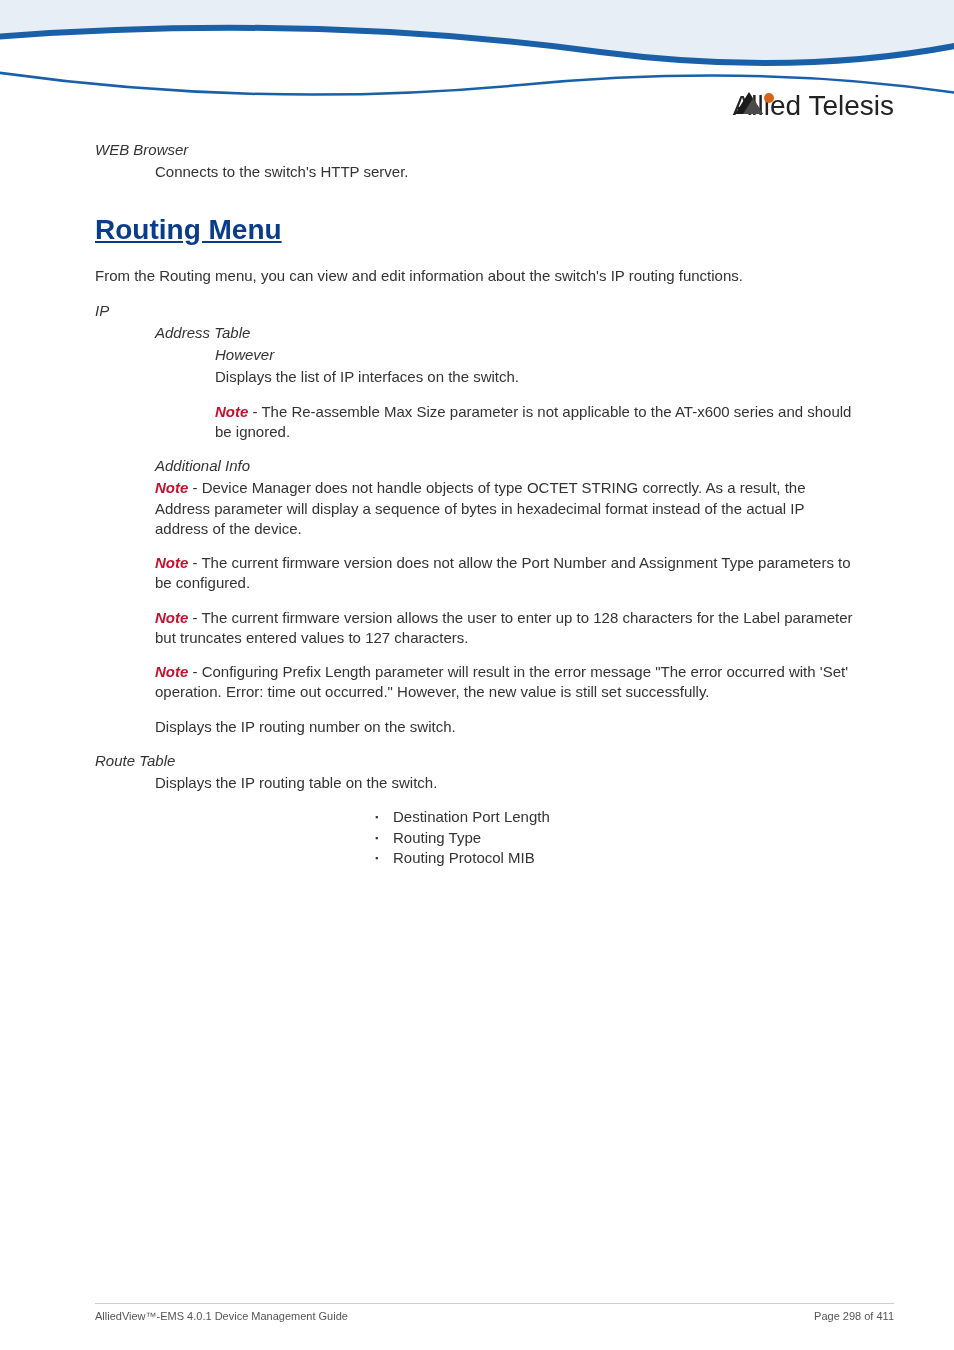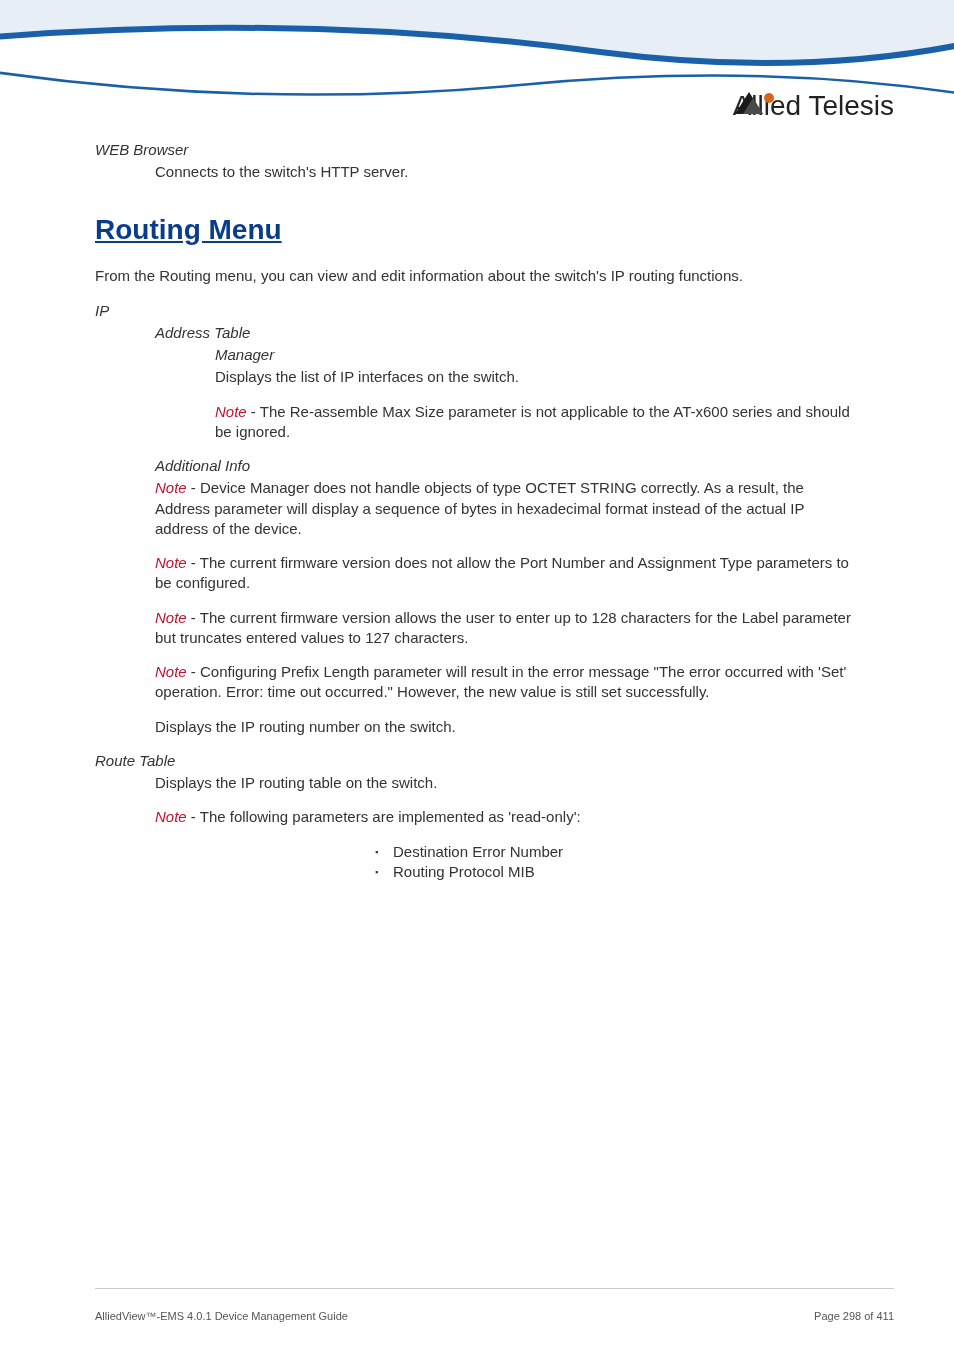--- a/index.html
+++ b/index.html
@@ -44,41 +44,41 @@
     font-size: 28px;
     font-weight: 700;
     margin: 28px 0 18px 0;
     text-decoration: underline;
   }
   .para { margin-bottom: 14px; }
   .tight { margin-bottom: 2px; }
   .note-word {
     color: #c41230;
     font-style: italic;
-    font-weight: 400;
+    font-weight: 700;
   }
   ul.bullets {
     list-style: none;
     margin-left: 280px;
     margin-top: 2px;
   }
   ul.bullets li::before {
     content: "▪";
     font-size: 9px;
     display: inline-block;
     width: 18px;
     vertical-align: 2px;
   }
   .footer {
     position: absolute;
     bottom: 28px;
     left: 95px;
     right: 60px;
     border-top: 1px solid #ccc;
-    padding-top: 21px;
+    padding-top: 6px;
     font-size: 11px;
     color: #555;
     display: flex;
     justify-content: space-between;
   }
 </style>
 </head>
 <body>
 
 <div class="header-swoosh">
@@ -102,21 +102,21 @@
   <div class="italic tight">WEB Browser</div>
   <div class="indent-1 para">Connects to the switch's HTTP server.</div>
 
   <h2 class="routing">Routing Menu</h2>
 
   <div class="para">From the Routing menu, you can view and edit information about the switch's IP routing functions.</div>
 
   <div class="italic tight">IP</div>
 
   <div class="indent-1 italic tight">Address Table</div>
-  <div class="indent-2 italic tight">Manager</div>
+  <div class="indent-2 italic tight">However</div>
   <div class="indent-2 para">Displays the list of IP interfaces on the switch.</div>
 
   <div class="indent-2 para">
     <span class="note-word">Note</span><span> - The Re-assemble Max Size parameter is not applicable to the AT-x600 series and should be ignored.</span>
   </div>
 
   <div class="indent-1 italic tight">Additional Info</div>
 
   <div class="indent-1 para">
     <span class="note-word">Note</span><span> - Device Manager does not handle objects of type OCTET STRING correctly. As a result, the Address parameter will display a sequence of bytes in hexadecimal format instead of the actual IP address of the device.</span>
@@ -130,26 +130,24 @@
   <div class="indent-1 para">
     <span class="note-word">Note</span><span> - Configuring Prefix Length parameter will result in the error message "The error occurred with 'Set' operation. Error: time out occurred." However, the new value is still set successfully.</span>
   </div>
 
   <div class="indent-1 para">Displays the IP routing number on the switch.</div>
 
   <div class="italic tight">Route Table</div>
   <div class="indent-1 para">Displays the IP routing table on the switch.</div>
 
 
-  <div class="indent-1 para">
-    <span class="note-word">Note</span><span> - The following parameters are implemented as 'read-only':</span>
-  </div>
 
   <ul class="bullets">
-    <li>Destination Error Number</li>
+    <li>Destination Port Length</li>
+    <li>Routing Type</li>
     <li>Routing Protocol MIB</li>
   </ul>
 
 </div>
 
 <div class="footer">
   <span>AlliedView™-EMS 4.0.1 Device Management Guide</span>
   <span>Page 298 of 411</span>
 </div>
 

